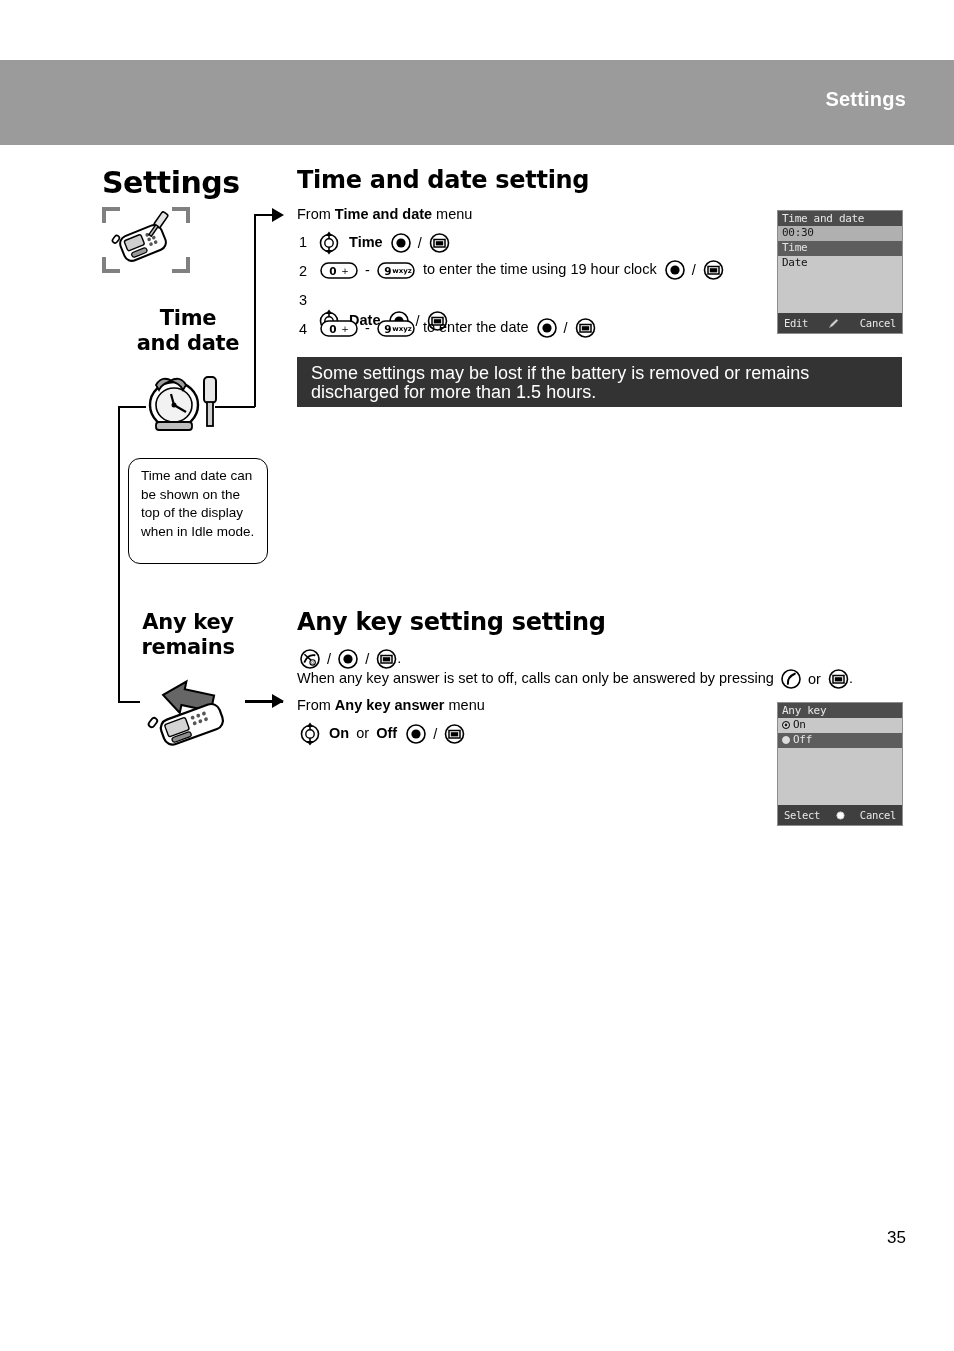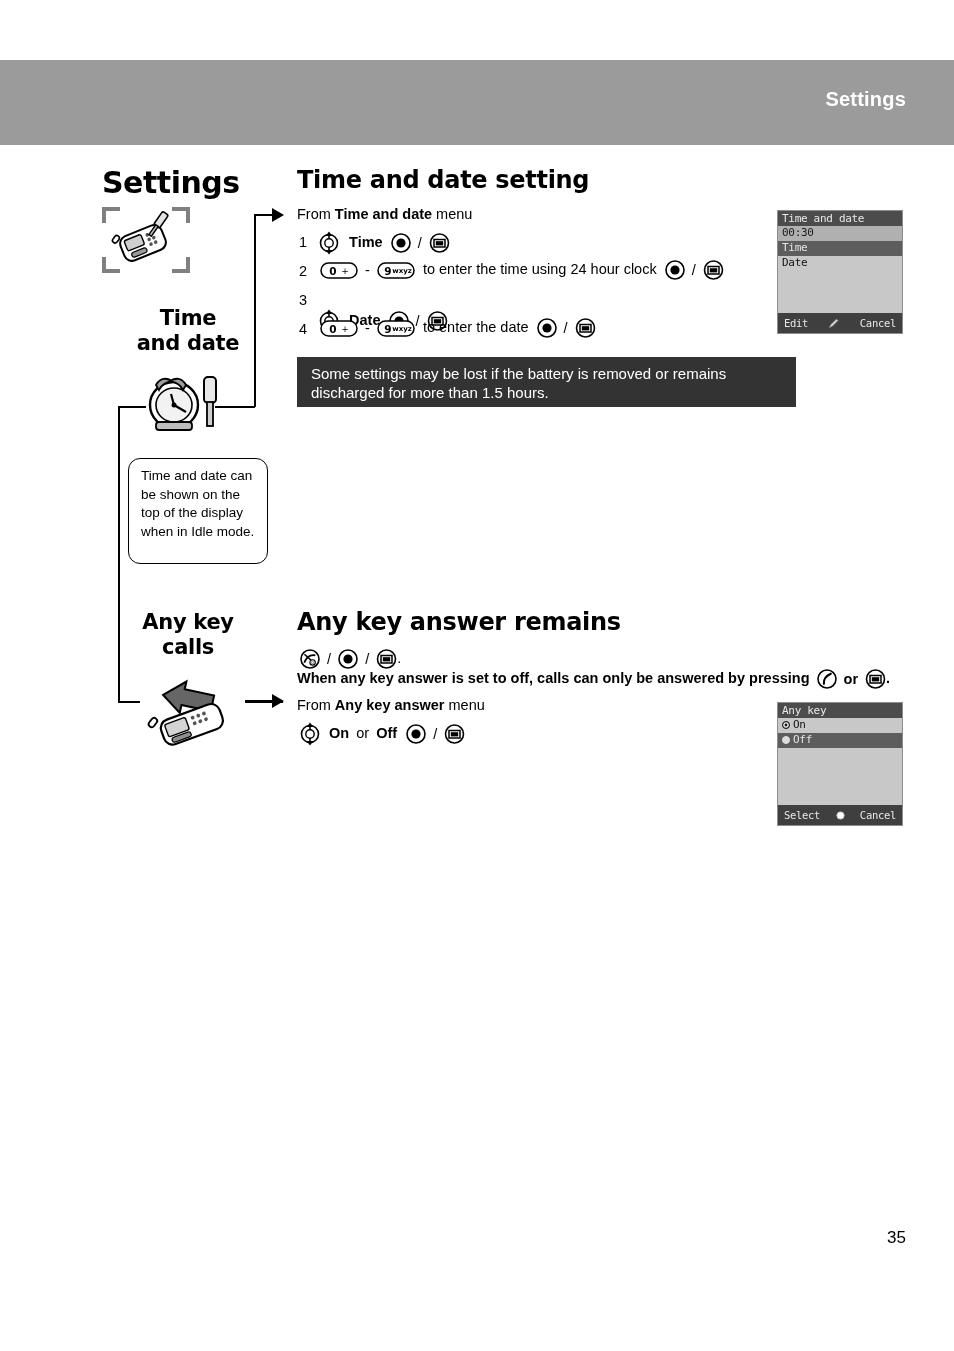--- a/index.html
+++ b/index.html
@@ -81,23 +81,23 @@
   .key{display:inline-block;vertical-align:middle;}
   .nav-key{width:22px;height:24px;}
   .ok-key{width:20px;height:20px;}
   .soft-key{width:21px;height:20px;}
   .num-key{width:38px;height:17px;}
   .call-key{width:20px;height:20px;}
   .sep{display:inline-block;vertical-align:middle;padding:0 3px;font-size:14.5px;}
 
   
   .tip-box{
-    position:absolute;left:297px;top:357px;width:499px;height:50px;
+    position:absolute;left:297px;top:357px;width:605px;height:50px;
     background:#333333;color:#ffffff;
-    font-size:15px;line-height:19px;
+    font-size:18px;line-height:19px;
     padding:7px 12px 0 14px;box-sizing:border-box;
   }
 
   
   .phone-screen{
     position:absolute;width:126px;background:#c8c8c8;
     border:1px solid #8d8d8d;box-sizing:border-box;
     font-family:"DejaVu Sans Mono", monospace;
   }
   #phone-screen-1{left:777px;top:210px;height:124px;}
@@ -181,21 +181,21 @@
   <ellipse cx="34" cy="40" rx="2.5" ry="2.5" fill="#000"></ellipse>
   <path d="M16 20 q6 -10 16 -4 q-10 2 -13 9 Z" fill="#9d9d9d" stroke="#000" stroke-width="1.8"></path>
   <path d="M46 20 q-6 -10 -16 -4 q10 2 13 9 Z" fill="#9d9d9d" stroke="#000" stroke-width="1.8"></path>
   <rect x="16" y="57" width="36" height="8" rx="3" fill="#bdbdbd" stroke="#000" stroke-width="1.8"></rect>
   <rect x="64" y="12" width="12" height="26" rx="4" fill="#e8e8e8" stroke="#000" stroke-width="2"></rect>
   <rect x="67" y="37" width="6" height="24" fill="#cfcfcf" stroke="#000" stroke-width="1.8"></rect>
 </svg>
 
 <div class="rail-label" id="rail-label-2">
   <span>Any key</span><br>
-  <span>calls</span>
+  <span>remains</span>
 </div>
 
 <svg class="rail-icon-2" viewBox="0 0 110 78">
   <path d="M28 30 L48 12 L48 20 L78 20 L78 36 L48 36 L48 44 Z" fill="#666" stroke="#000" stroke-width="2" transform="rotate(12 52 28)"></path>
   <g transform="rotate(-20 55 55)">
     <rect x="26" y="42" width="62" height="26" rx="9" fill="#ffffff" stroke="#000" stroke-width="2.2"></rect>
     <rect x="31" y="46" width="22" height="13" rx="2" fill="#d4d4d4" stroke="#000" stroke-width="1.4"></rect>
     <circle cx="60" cy="49" r="1.9" fill="#555"></circle>
       <circle cx="66" cy="49" r="1.9" fill="#555"></circle>
       <circle cx="72" cy="49" r="1.9" fill="#555"></circle>
@@ -258,21 +258,21 @@
     <rect x="1" y="1" width="36" height="15" rx="7.5" fill="#fff" stroke="#000" stroke-width="1.5"></rect>
     <text x="13" y="12.6" font-family="DejaVu Sans, sans-serif" font-size="10.5" font-weight="bold" fill="#000" text-anchor="middle">0</text>
     <text x="25" y="12" font-family="DejaVu Sans, sans-serif" font-size="9" fill="#000" text-anchor="middle">+</text>
   </svg>
   <span class="sep">-</span>
   <svg class="key num-key" viewBox="0 0 38 17">
     <rect x="1" y="1" width="36" height="15" rx="7.5" fill="#fff" stroke="#000" stroke-width="1.5"></rect>
     <text x="11" y="12.6" font-family="DejaVu Sans, sans-serif" font-size="10.5" font-weight="bold" fill="#000" text-anchor="middle">9</text>
     <text x="25" y="10.5" font-family="DejaVu Sans, sans-serif" font-size="7" font-weight="bold" fill="#000" text-anchor="middle">wxyz</text>
   </svg>
-  <span style="padding:0 4px;">to enter the time using 24 hour clock</span>
+  <span style="padding:0 4px;">to enter the time using 19 hour clock</span>
   <svg class="key ok-key" viewBox="0 0 20 20">
     <circle cx="10" cy="10" r="9" fill="#fff" stroke="#000" stroke-width="1.6"></circle>
     <circle cx="10" cy="10" r="4.6" fill="#000"></circle>
   </svg>
   <span class="sep">/</span>
   <svg class="key soft-key" viewBox="0 0 21 20">
     <circle cx="10.5" cy="10" r="9" fill="#fff" stroke="#000" stroke-width="1.6"></circle>
     <rect x="5" y="6.5" width="11" height="7.5" fill="none" stroke="#000" stroke-width="1.5"></rect>
     <rect x="6.8" y="8.2" width="7.4" height="4.2" fill="#000"></rect>
   </svg>
@@ -338,21 +338,21 @@
   </div>
   <div class="scr-soft">
     <span>Edit</span>
     <svg width="11" height="11" viewBox="0 0 11 11">
       <path d="M1.5 9.5 L3 6.5 L8.5 1.2 L9.9 2.6 L4.5 8 Z" fill="#dedede" stroke="#9a9a9a" stroke-width="0.7"></path>
     </svg>
     <span>Cancel</span>
   </div>
 </div>
 
-<div class="sec-title" id="sec-title-2">Any key answer remains</div>
+<div class="sec-title" id="sec-title-2">Any key setting setting</div>
 
 <div class="body-line" style="left:297px;top:649px;">
   <svg class="key call-key" viewBox="0 0 20 20" style="margin-left:3px;">
     <circle cx="10" cy="10" r="9" fill="#fff" stroke="#000" stroke-width="1.6"></circle>
     <path d="M4.6 12.8 Q8 5.2 14.6 6.2" stroke="#000" stroke-width="1.9" fill="none" stroke-linecap="round"></path>
     <path d="M4.4 5.2 L14.6 14.4" stroke="#000" stroke-width="1.5"></path>
     <circle cx="12.6" cy="13.4" r="2.7" fill="#fff" stroke="#000" stroke-width="1.1"></circle>
     <text x="12.6" y="15" font-family="DejaVu Sans, sans-serif" font-size="4" fill="#000" text-anchor="middle">0</text>
   </svg>
   <span class="sep">/</span>
@@ -361,21 +361,21 @@
     <circle cx="10" cy="10" r="4.6" fill="#000"></circle>
   </svg>
   <span class="sep">/</span>
   <svg class="key soft-key" viewBox="0 0 21 20">
     <circle cx="10.5" cy="10" r="9" fill="#fff" stroke="#000" stroke-width="1.6"></circle>
     <rect x="5" y="6.5" width="11" height="7.5" fill="none" stroke="#000" stroke-width="1.5"></rect>
     <rect x="6.8" y="8.2" width="7.4" height="4.2" fill="#000"></rect>
   </svg><span>.</span>
 </div>
 
-<div class="body-line" style="left:297px;top:669px;font-weight:bold;">
+<div class="body-line" style="left:297px;top:669px;">
   <span>When any key answer is set to off, calls can only be answered by pressing</span>
   <svg class="key call-key" viewBox="0 0 20 20" style="margin-left:3px;">
     <circle cx="10" cy="10" r="9" fill="#fff" stroke="#000" stroke-width="1.6"></circle>
     <path d="M13.8 4.8 Q6.2 8.2 6.9 14.8" stroke="#000" stroke-width="2.1" fill="none" stroke-linecap="round"></path>
   </svg>
   <span class="sep">or</span>
   <svg class="key soft-key" viewBox="0 0 21 20">
     <circle cx="10.5" cy="10" r="9" fill="#fff" stroke="#000" stroke-width="1.6"></circle>
     <rect x="5" y="6.5" width="11" height="7.5" fill="none" stroke="#000" stroke-width="1.5"></rect>
     <rect x="6.8" y="8.2" width="7.4" height="4.2" fill="#000"></rect>

